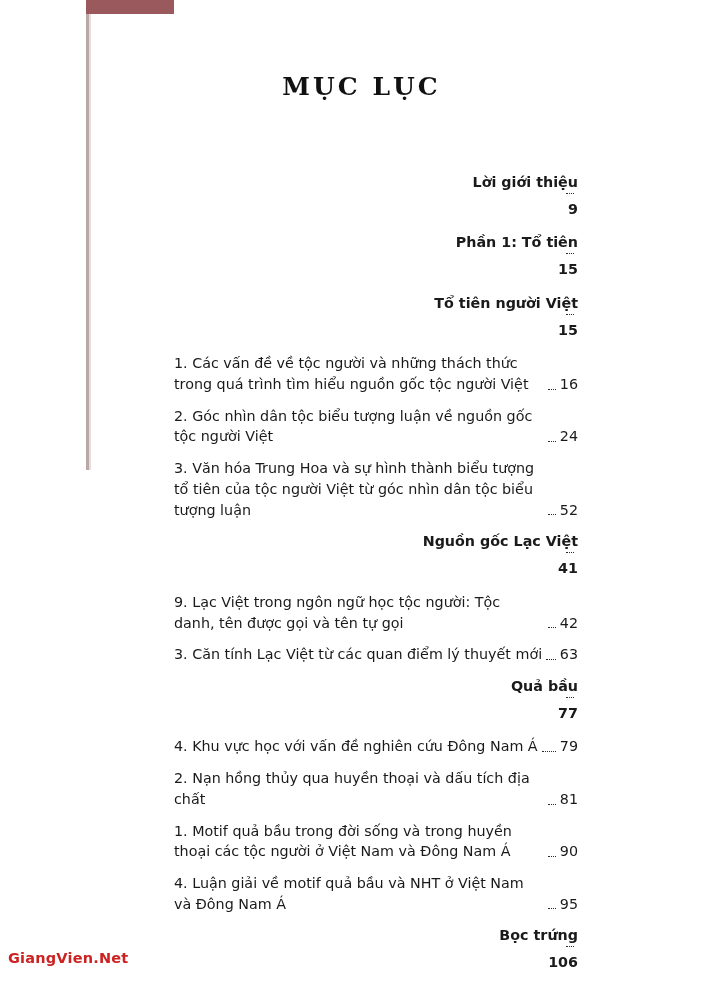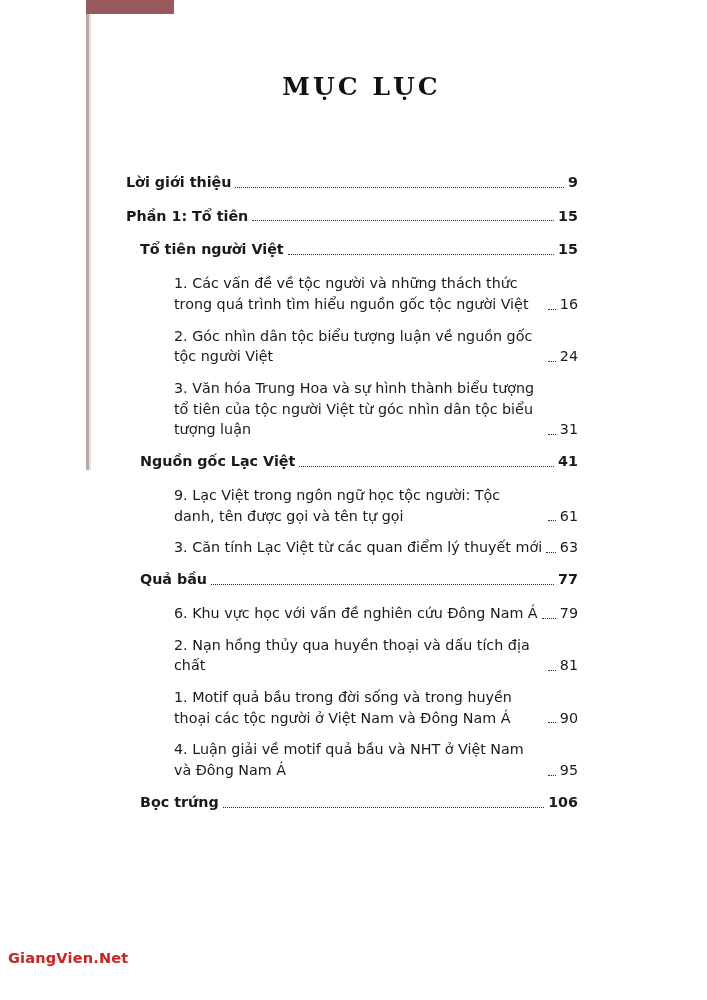--- a/index.html
+++ b/index.html
@@ -89,21 +89,21 @@
   .entry .pg {
     flex: 0 0 auto;
     white-space: nowrap;
   }
 
   
   .lvl-0 { margin-left: 0px;  font-weight: bold; }
   .lvl-1 { margin-left: 14px; font-weight: bold; }
   .lvl-2 { margin-left: 48px; font-weight: normal; }
 
-  .lvl-0, .lvl-1 { margin-bottom: 13px; }
+  .lvl-0, .lvl-1 { margin-bottom: 13px; flex-direction: column; }
 
   .watermark {
     position: absolute;
     top: 950px;
     left: 0;
     width: 707px;
     text-align: left;
     font-family: "DejaVu Sans", sans-serif;
     font-size: 14.5px;
     font-weight: bold;
@@ -144,44 +144,44 @@
         <span class="pg">16</span>
       </div>
       <div class="entry lvl-2">
         <span class="txt">2. Góc nhìn dân tộc biểu tượng luận về nguồn gốc tộc người Việt</span>
         <span class="dots"></span>
         <span class="pg">24</span>
       </div>
       <div class="entry lvl-2">
         <span class="txt">3. Văn hóa Trung Hoa và sự hình thành biểu tượng tổ tiên của tộc người Việt từ góc nhìn dân tộc biểu tượng luận</span>
         <span class="dots"></span>
-        <span class="pg">31</span>
+        <span class="pg">52</span>
       </div>
       <div class="entry lvl-1">
         <span class="txt">Nguồn gốc Lạc Việt</span>
         <span class="dots"></span>
         <span class="pg">41</span>
       </div>
       <div class="entry lvl-2">
         <span class="txt">9. Lạc Việt trong ngôn ngữ học tộc người: Tộc danh, tên được gọi và tên tự gọi</span>
         <span class="dots"></span>
-        <span class="pg">61</span>
+        <span class="pg">42</span>
       </div>
       <div class="entry lvl-2">
         <span class="txt">3. Căn tính Lạc Việt từ các quan điểm lý thuyết mới</span>
         <span class="dots"></span>
         <span class="pg">63</span>
       </div>
       <div class="entry lvl-1">
         <span class="txt">Quả bầu</span>
         <span class="dots"></span>
         <span class="pg">77</span>
       </div>
       <div class="entry lvl-2">
-        <span class="txt">6. Khu vực học với vấn đề nghiên cứu Đông Nam Á</span>
+        <span class="txt">4. Khu vực học với vấn đề nghiên cứu Đông Nam Á</span>
         <span class="dots"></span>
         <span class="pg">79</span>
       </div>
       <div class="entry lvl-2">
         <span class="txt">2. Nạn hồng thủy qua huyền thoại và dấu tích địa chất</span>
         <span class="dots"></span>
         <span class="pg">81</span>
       </div>
       <div class="entry lvl-2">
         <span class="txt">1. Motif quả bầu trong đời sống và trong huyền thoại các tộc người ở Việt Nam và Đông Nam Á</span>

